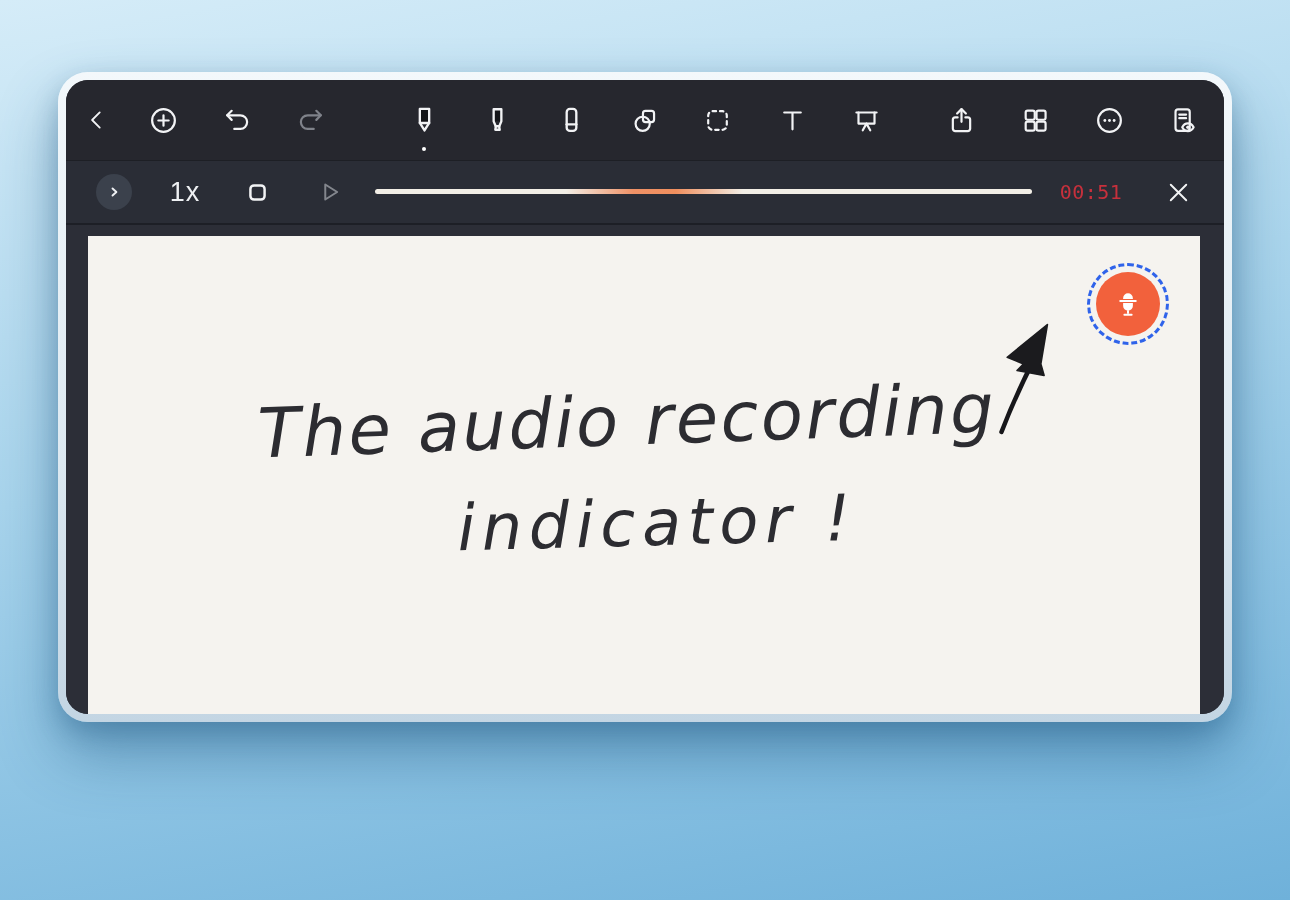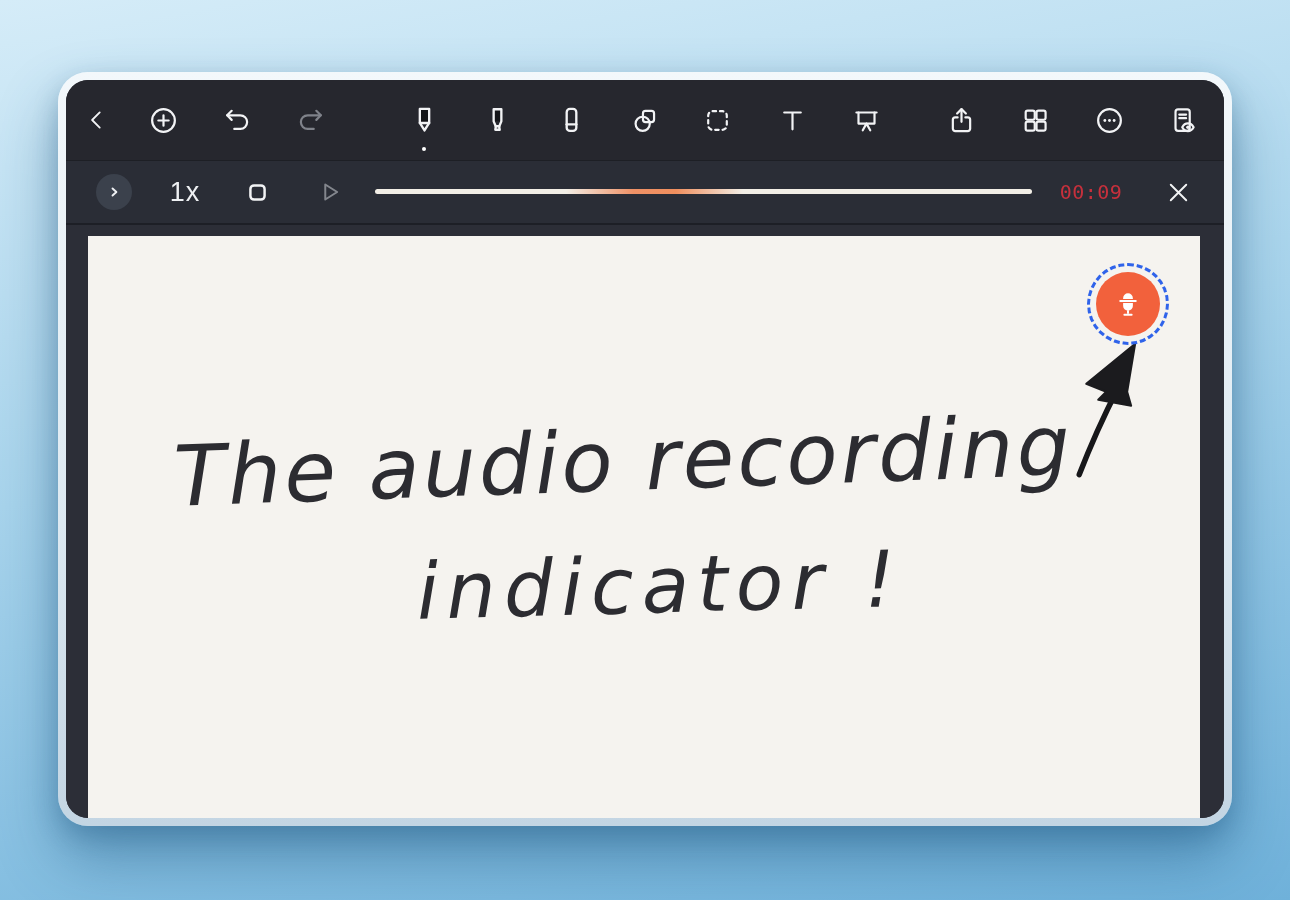--- a/index.html
+++ b/index.html
@@ -1,19 +1,19 @@
 <!DOCTYPE html>
 <html><head>
 <meta charset="utf-8">
 <style>
   html,body{margin:0;padding:0;width:1290px;height:900px;overflow:hidden;
     font-family:"Liberation Sans","DejaVu Sans",sans-serif;}
   .stage{position:relative;width:1290px;height:900px;
     background:linear-gradient(170deg,#d5ecf8 0%,#a8d4ec 45%,#6fb1da 100%);}
-  .device{position:absolute;left:58px;top:72px;width:1174px;height:754px;
+  .device{position:absolute;left:58px;top:72px;width:1174px;height:650px;
     border-radius:30px;padding:8px;box-sizing:border-box;
     background:linear-gradient(180deg,#f3f8fb 0%,#dde9f1 60%,#c3d5e3 100%);
     box-shadow:0 32px 60px rgba(27,84,126,.45),0 10px 24px rgba(27,84,126,.28);}
   .app{width:100%;height:100%;border-radius:22px;background:#2c2e37;
     overflow:hidden;display:flex;flex-direction:column;}
   
   .toolbar{position:relative;height:80px;flex:0 0 80px;background:#26272e;}
   .tbtn{position:absolute;top:0;width:44px;height:100%;display:flex;
     align-items:center;justify-content:center;background:none;border:none;
     padding:0;cursor:pointer;}
@@ -206,21 +206,21 @@
         <button class="play-btn">
           <svg viewBox="0 0 24 24">
             <path d="M8.8 5.6 L19 12 L8.8 18.4 Z" fill="none" stroke="#83868d" stroke-width="1.7" stroke-linejoin="round"></path>
           </svg>
         </button>
 
         <div class="track">
           <div class="track-segment"></div>
         </div>
 
-        <div class="timer">00:09</div>
+        <div class="timer">00:51</div>
 
         <button class="close-btn">
           <svg viewBox="0 0 24 24">
             <path d="M5.6 5.6 L18.4 18.4 M18.4 5.6 L5.6 18.4" stroke="#f2f3f5" stroke-width="1.6" fill="none" stroke-linecap="round"></path>
           </svg>
         </button>
       </div>
 
       <div class="canvas-wrap">
         <div class="canvas">

